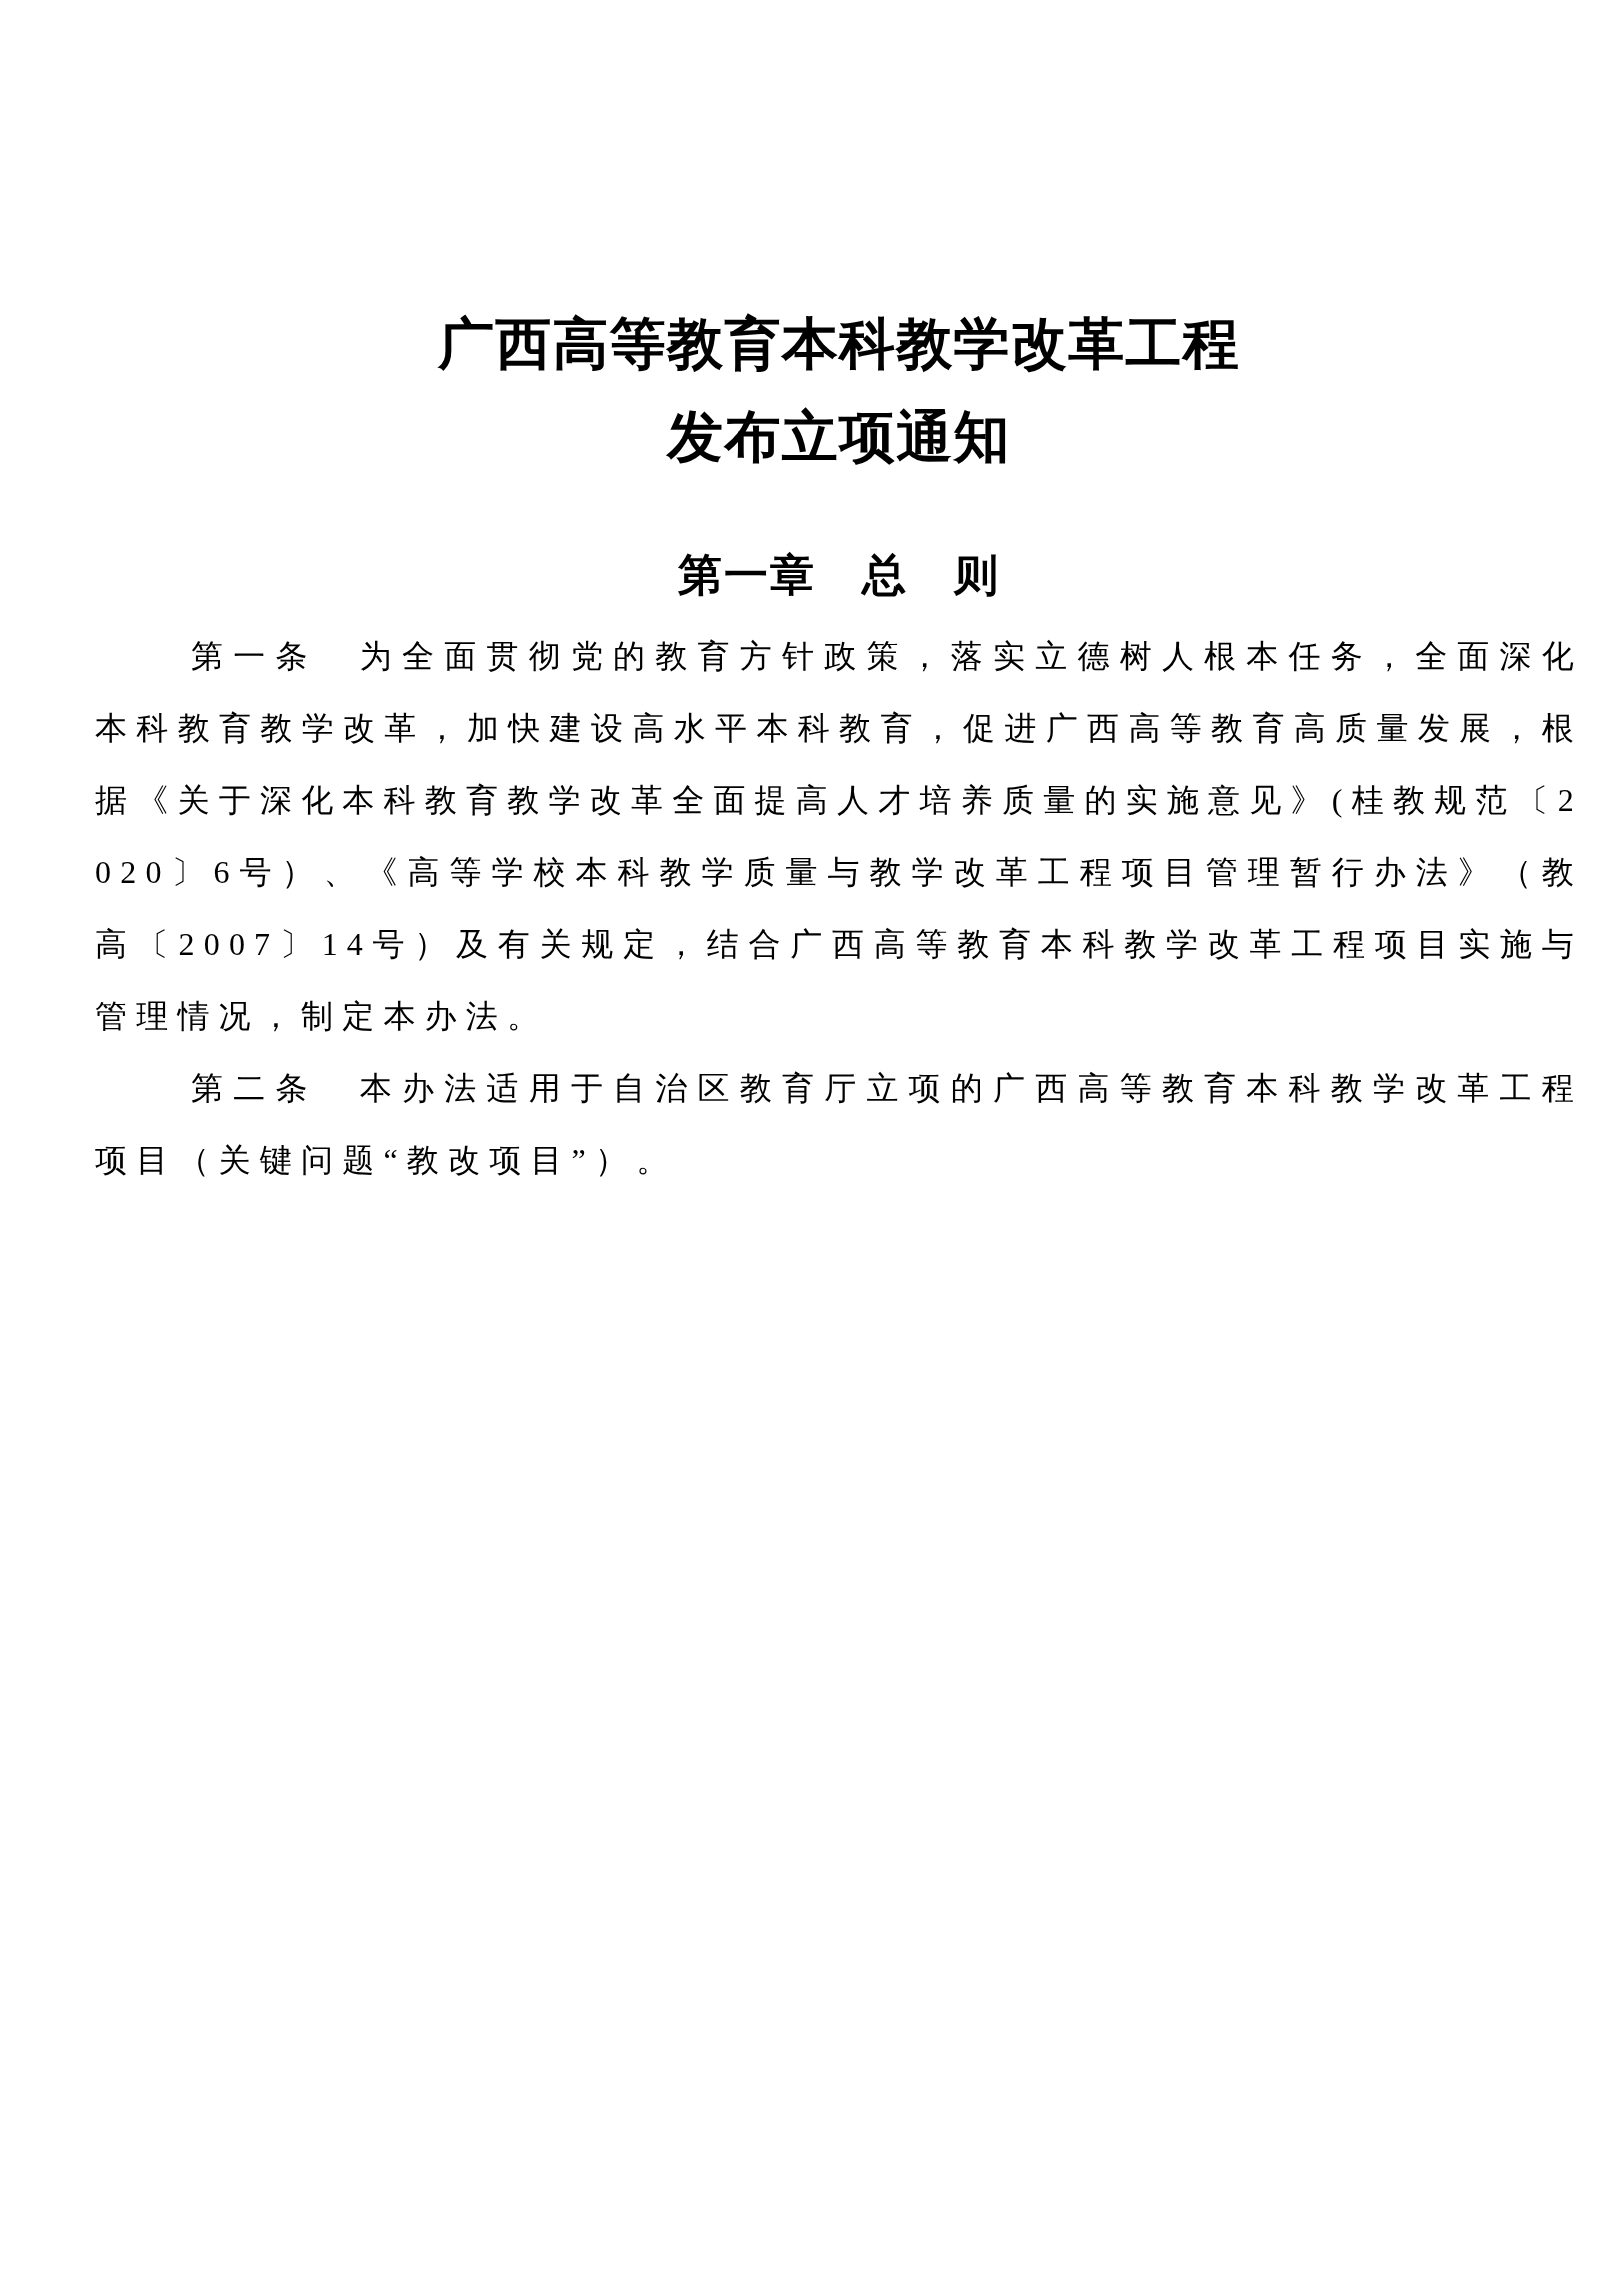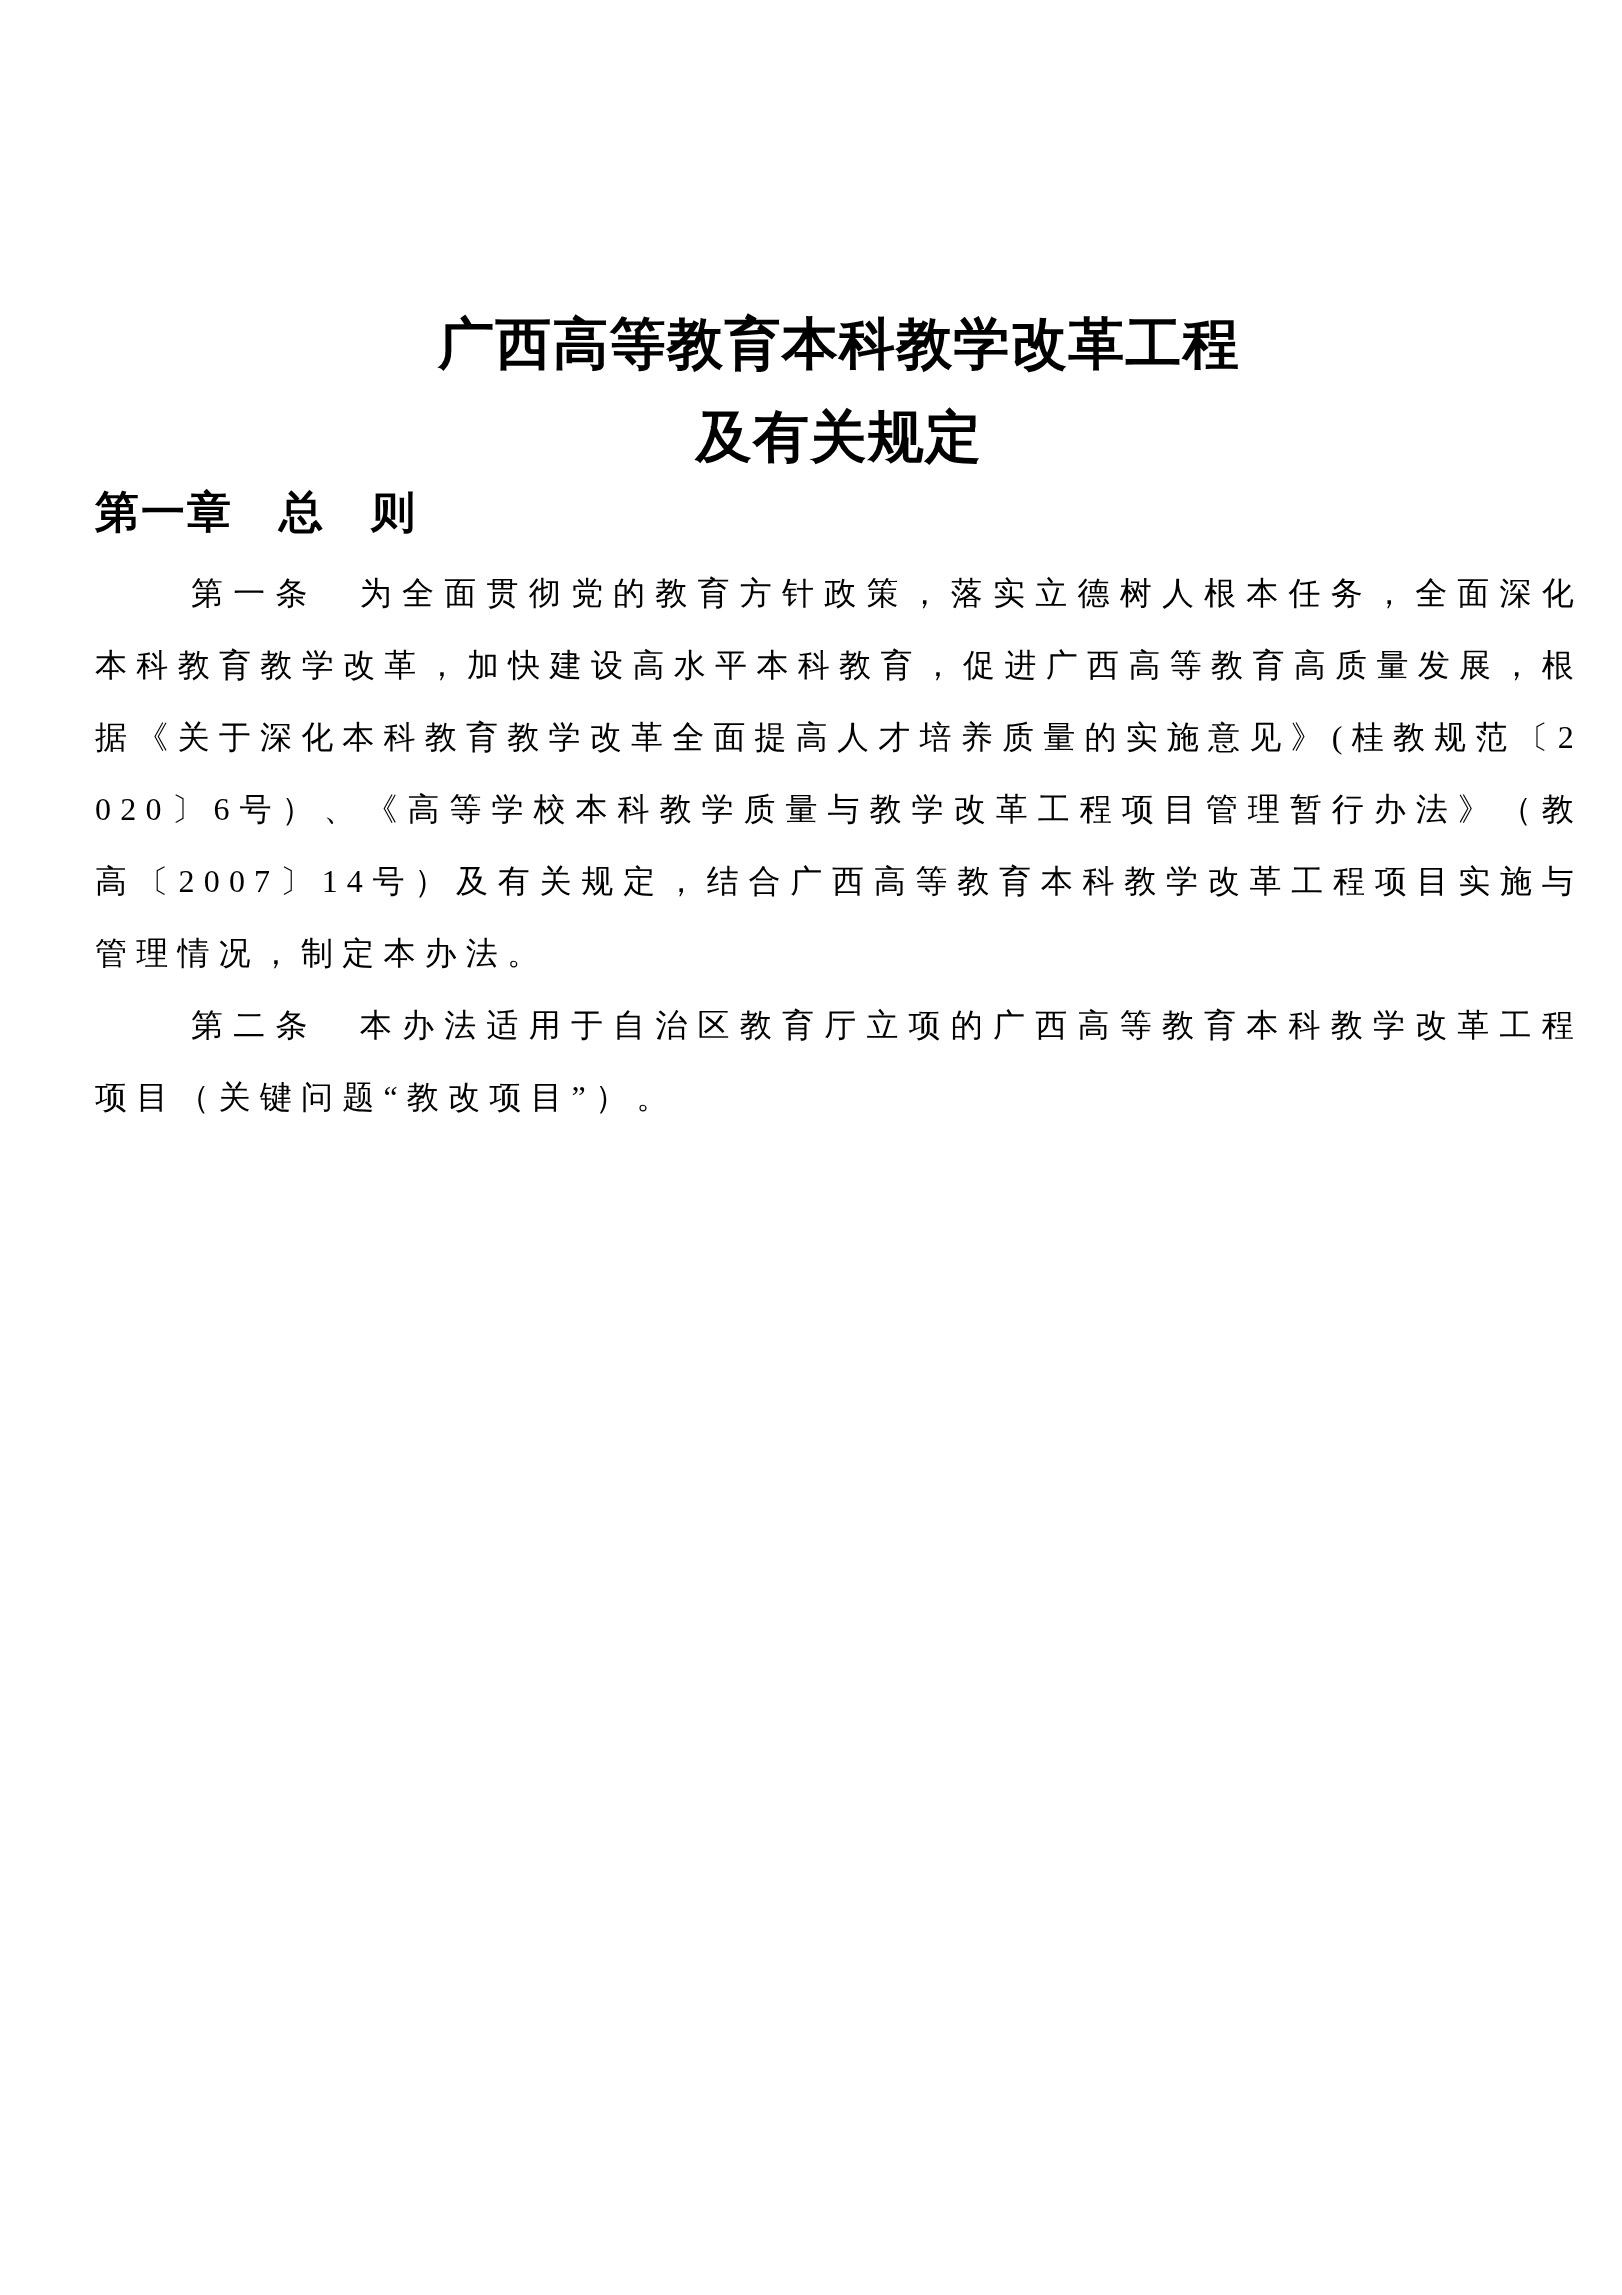--- a/index.html
+++ b/index.html
@@ -16,21 +16,22 @@
   }
   .doc-title {
     text-align: center;
     font-family: "Liberation Serif", serif;
     font-weight: 700;
     font-size: 56px;
     line-height: 93px;
     letter-spacing: 1.3px;
   }
   .chapter-heading {
-    text-align: left;
+    margin-top: 63px;
+    text-align: center;
     font-family: "Liberation Sans", sans-serif;
     font-weight: 700;
     font-size: 44px;
     line-height: 56px;
     letter-spacing: 2px;
   }
   .body-text {
     margin-top: 17px;
     font-size: 32px;
     line-height: 72px;
@@ -51,21 +52,21 @@
     white-space: pre;
   }
 </style>
 </head>
 <body>
 
 <div class="page">
 
   <div class="doc-title">
     <div>广西高等教育本科教学改革工程</div>
-    <div>及有关规定</div>
+    <div>发布立项通知</div>
   </div>
 
   <div class="chapter-heading">第一章　总　则</div>
 
   <div class="body-text">
     <p>第一条　为全面贯彻党的教育方针政策，落实立德树人根本任务，全面深化本科教育教学改革，加快建设高水平本科教育，促进广西高等教育高质量发展，根据《关于深化本科教育教学改革全面提高人才培养质量的实施意见》(桂教规范〔2020〕6号）、《高等学校本科教学质量与教学改革工程项目管理暂行办法》（教高〔2007〕14号）及有关规定，结合广西高等教育本科教学改革工程项目实施与管理情况，制定本办法。</p>
     <p>第二条　本办法适用于自治区教育厅立项的广西高等教育本科教学改革工程项目（关键问题“教改项目”）。</p>
   </div>
 
   <div class="page-footer">— 2 —</div>

